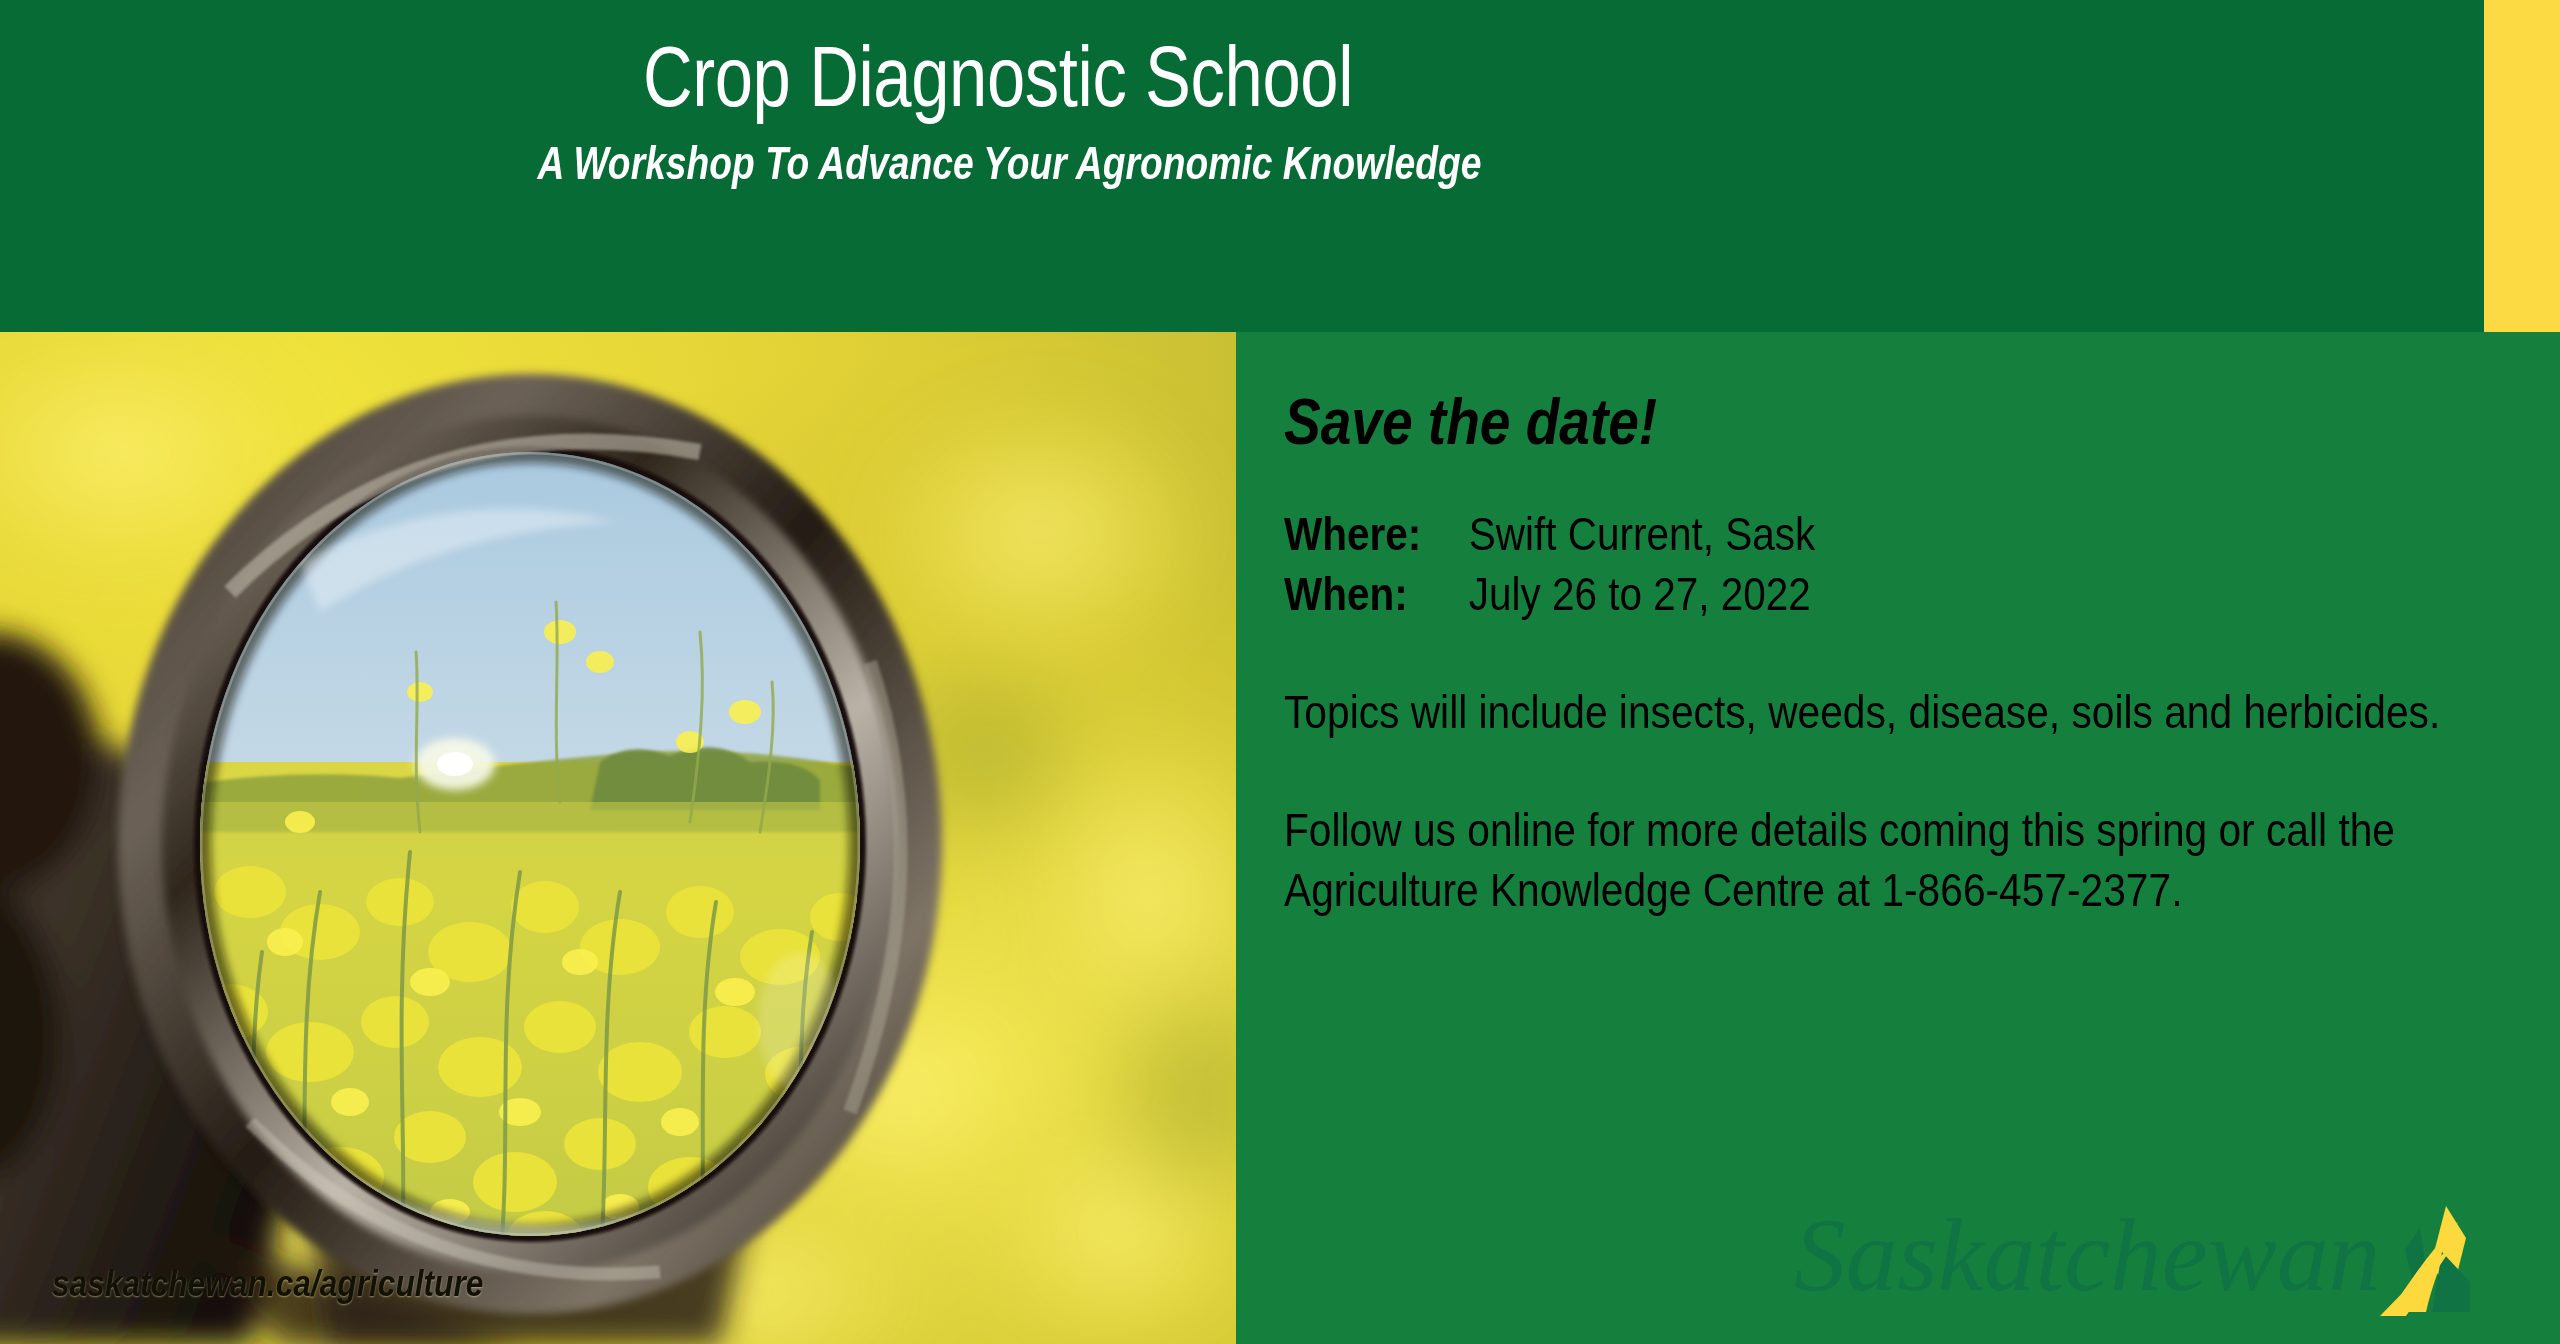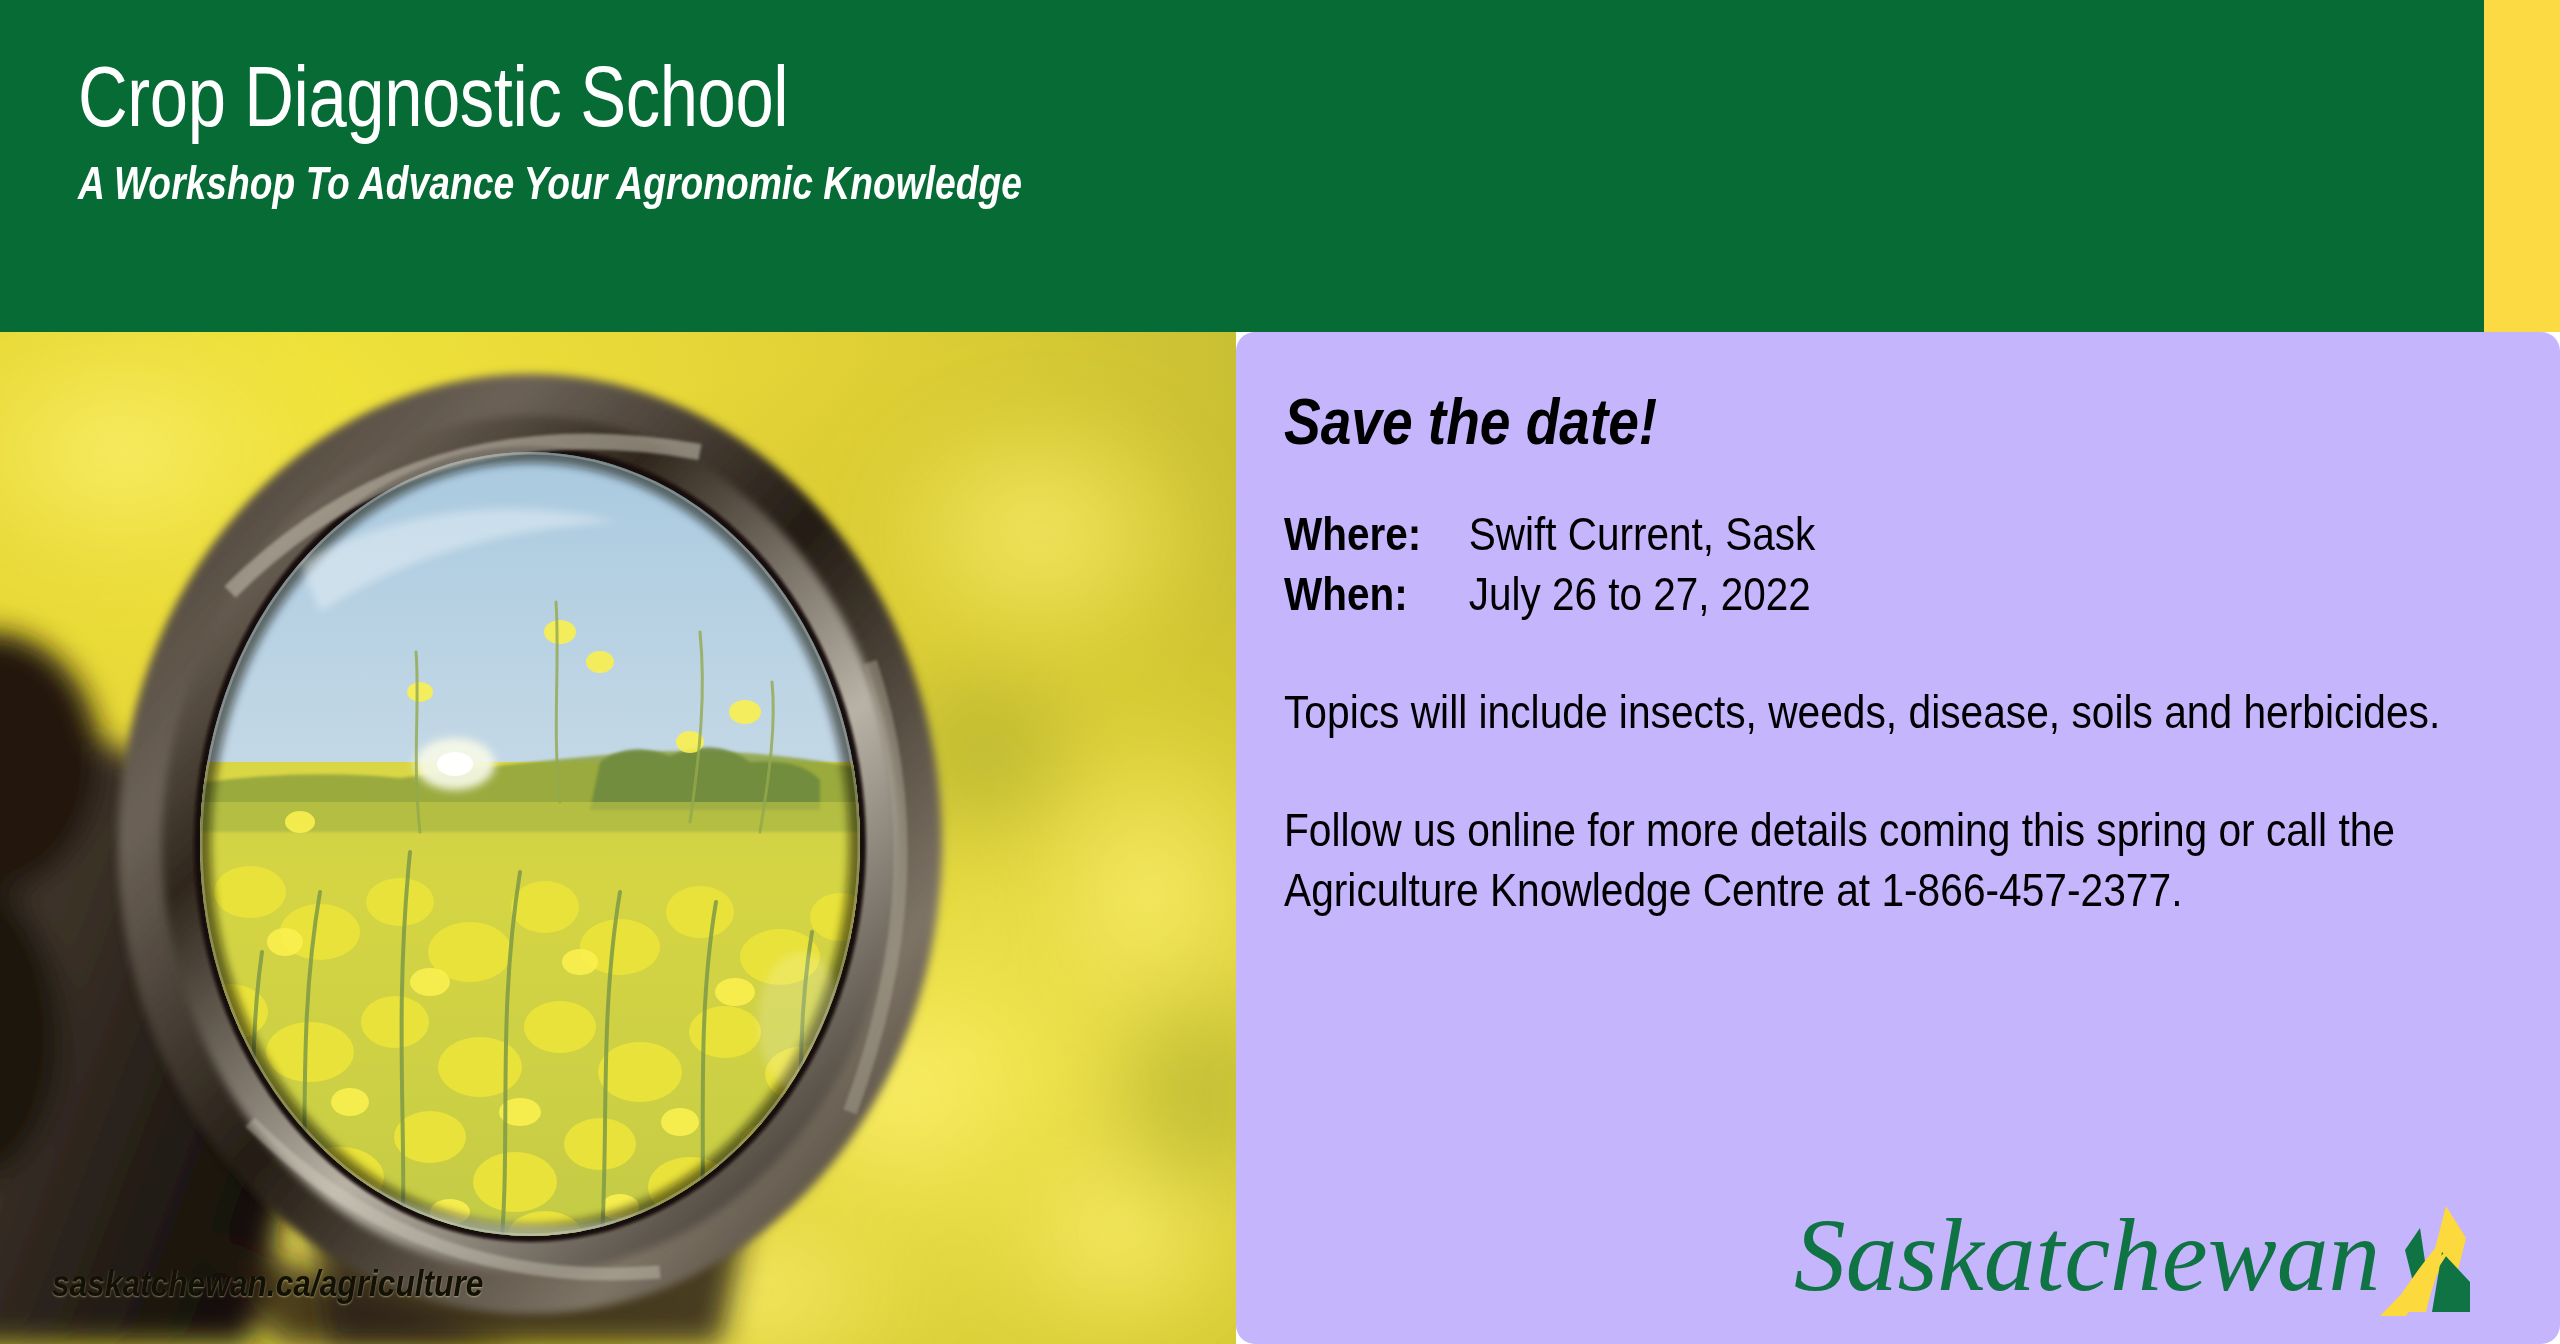--- a/index.html
+++ b/index.html
@@ -9,21 +9,21 @@
     overflow:hidden;
     -webkit-font-smoothing:antialiased;
   }
   .poster{position:relative;width:2560px;height:1344px;background:#ffffff;overflow:hidden;}
 
   
   .header{position:absolute;left:0;top:0;width:2560px;height:332px;}
   .header-green{position:absolute;left:0;top:0;width:2484px;height:332px;background:#066B35;}
   .header-yellow{position:absolute;left:2484px;top:0;width:76px;height:332px;background:#FCDA44;}
 
-  .header-text{position:absolute;left:78px;top:44px;width:2300px;}
+  .header-text{position:absolute;left:78px;top:24px;width:2300px;text-align:center;}
   .poster-title{
     color:#ffffff;
     font-family:"Liberation Sans","DejaVu Sans",sans-serif;
     font-weight:400;
     font-size:86px;
     line-height:104px;
     letter-spacing:-0.5px;
     transform:scaleX(0.80);
     transform-origin:left center;
     white-space:nowrap;
@@ -57,21 +57,21 @@
     font-weight:700;font-style:italic;
     font-size:36px;line-height:40px;
     transform:scaleX(0.88);transform-origin:left center;
     white-space:nowrap;
     text-shadow:0 1px 2px rgba(255,255,190,.45);
   }
 
   
   .panel{
     position:absolute;left:1236px;top:332px;
-    width:1324px;height:1012px;background:#c4b5fd;border-radius:19px;
+    width:1324px;height:1012px;background:#15803d;
   }
   .panel-inner{position:absolute;left:48px;top:54px;width:1230px;}
 
   .save-date{
     color:#000000;
     font-family:"Liberation Sans","DejaVu Sans",sans-serif;
     font-weight:700;font-style:italic;
     font-size:64px;line-height:72px;
     letter-spacing:0px;
     transform:scaleX(0.86);transform-origin:left center;

